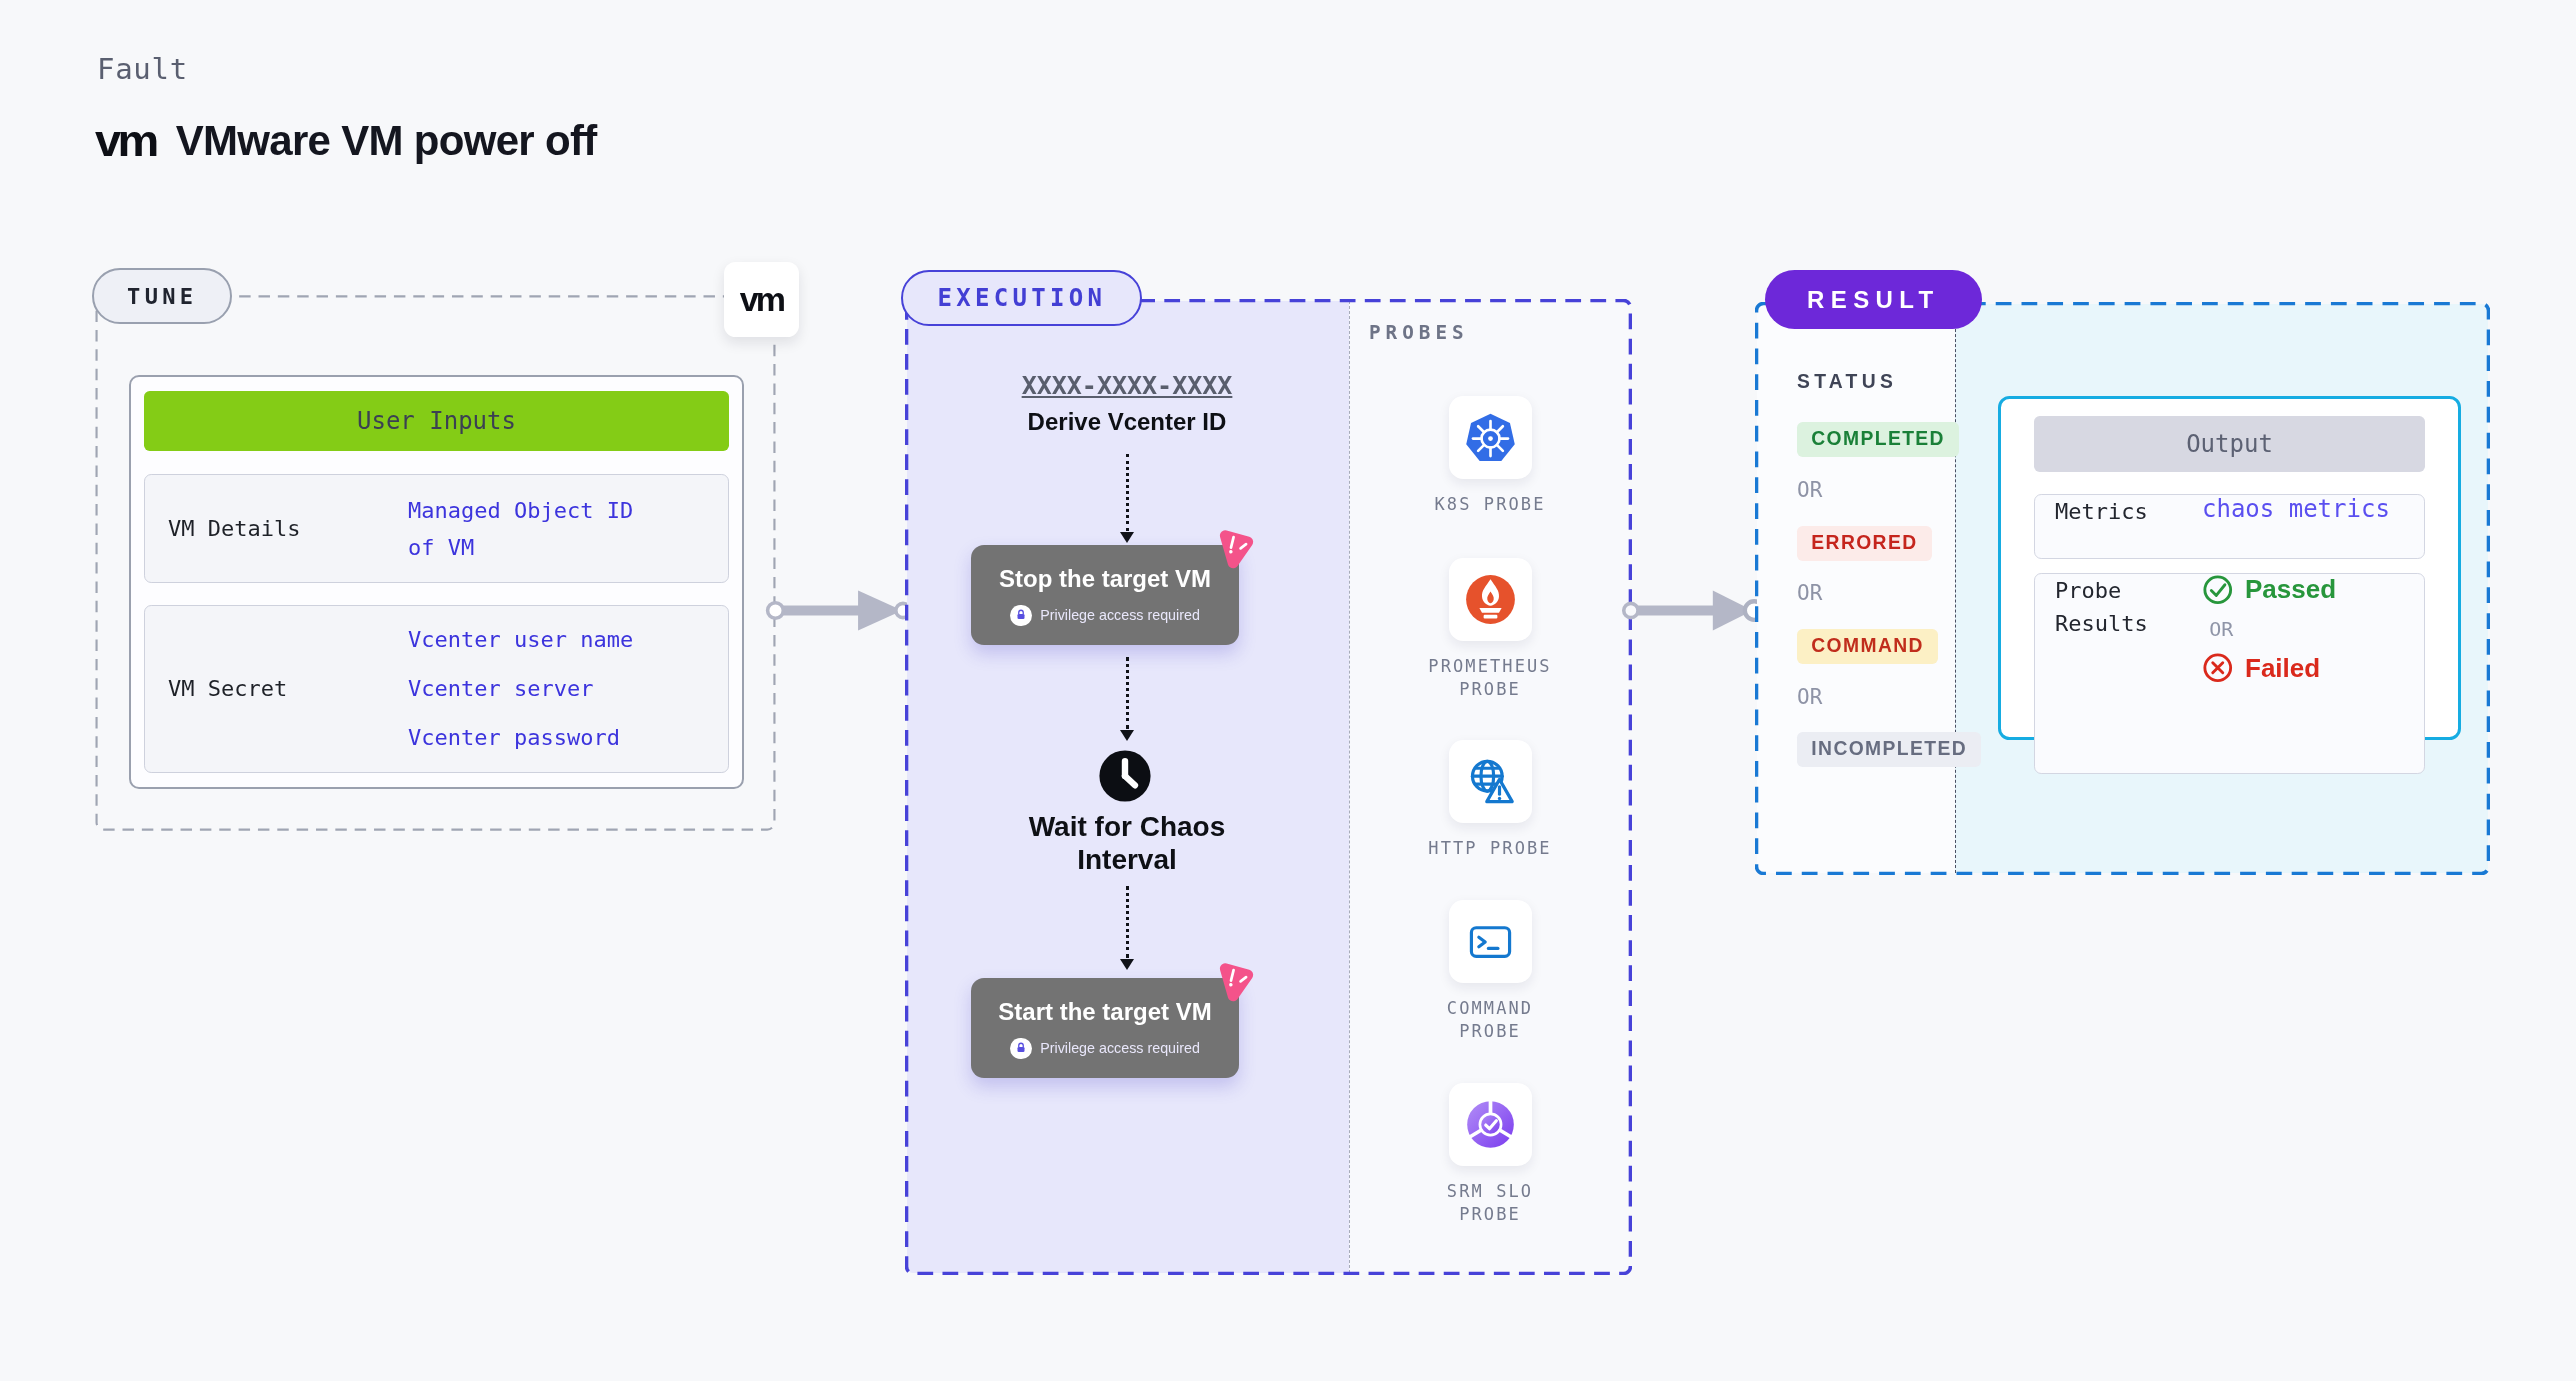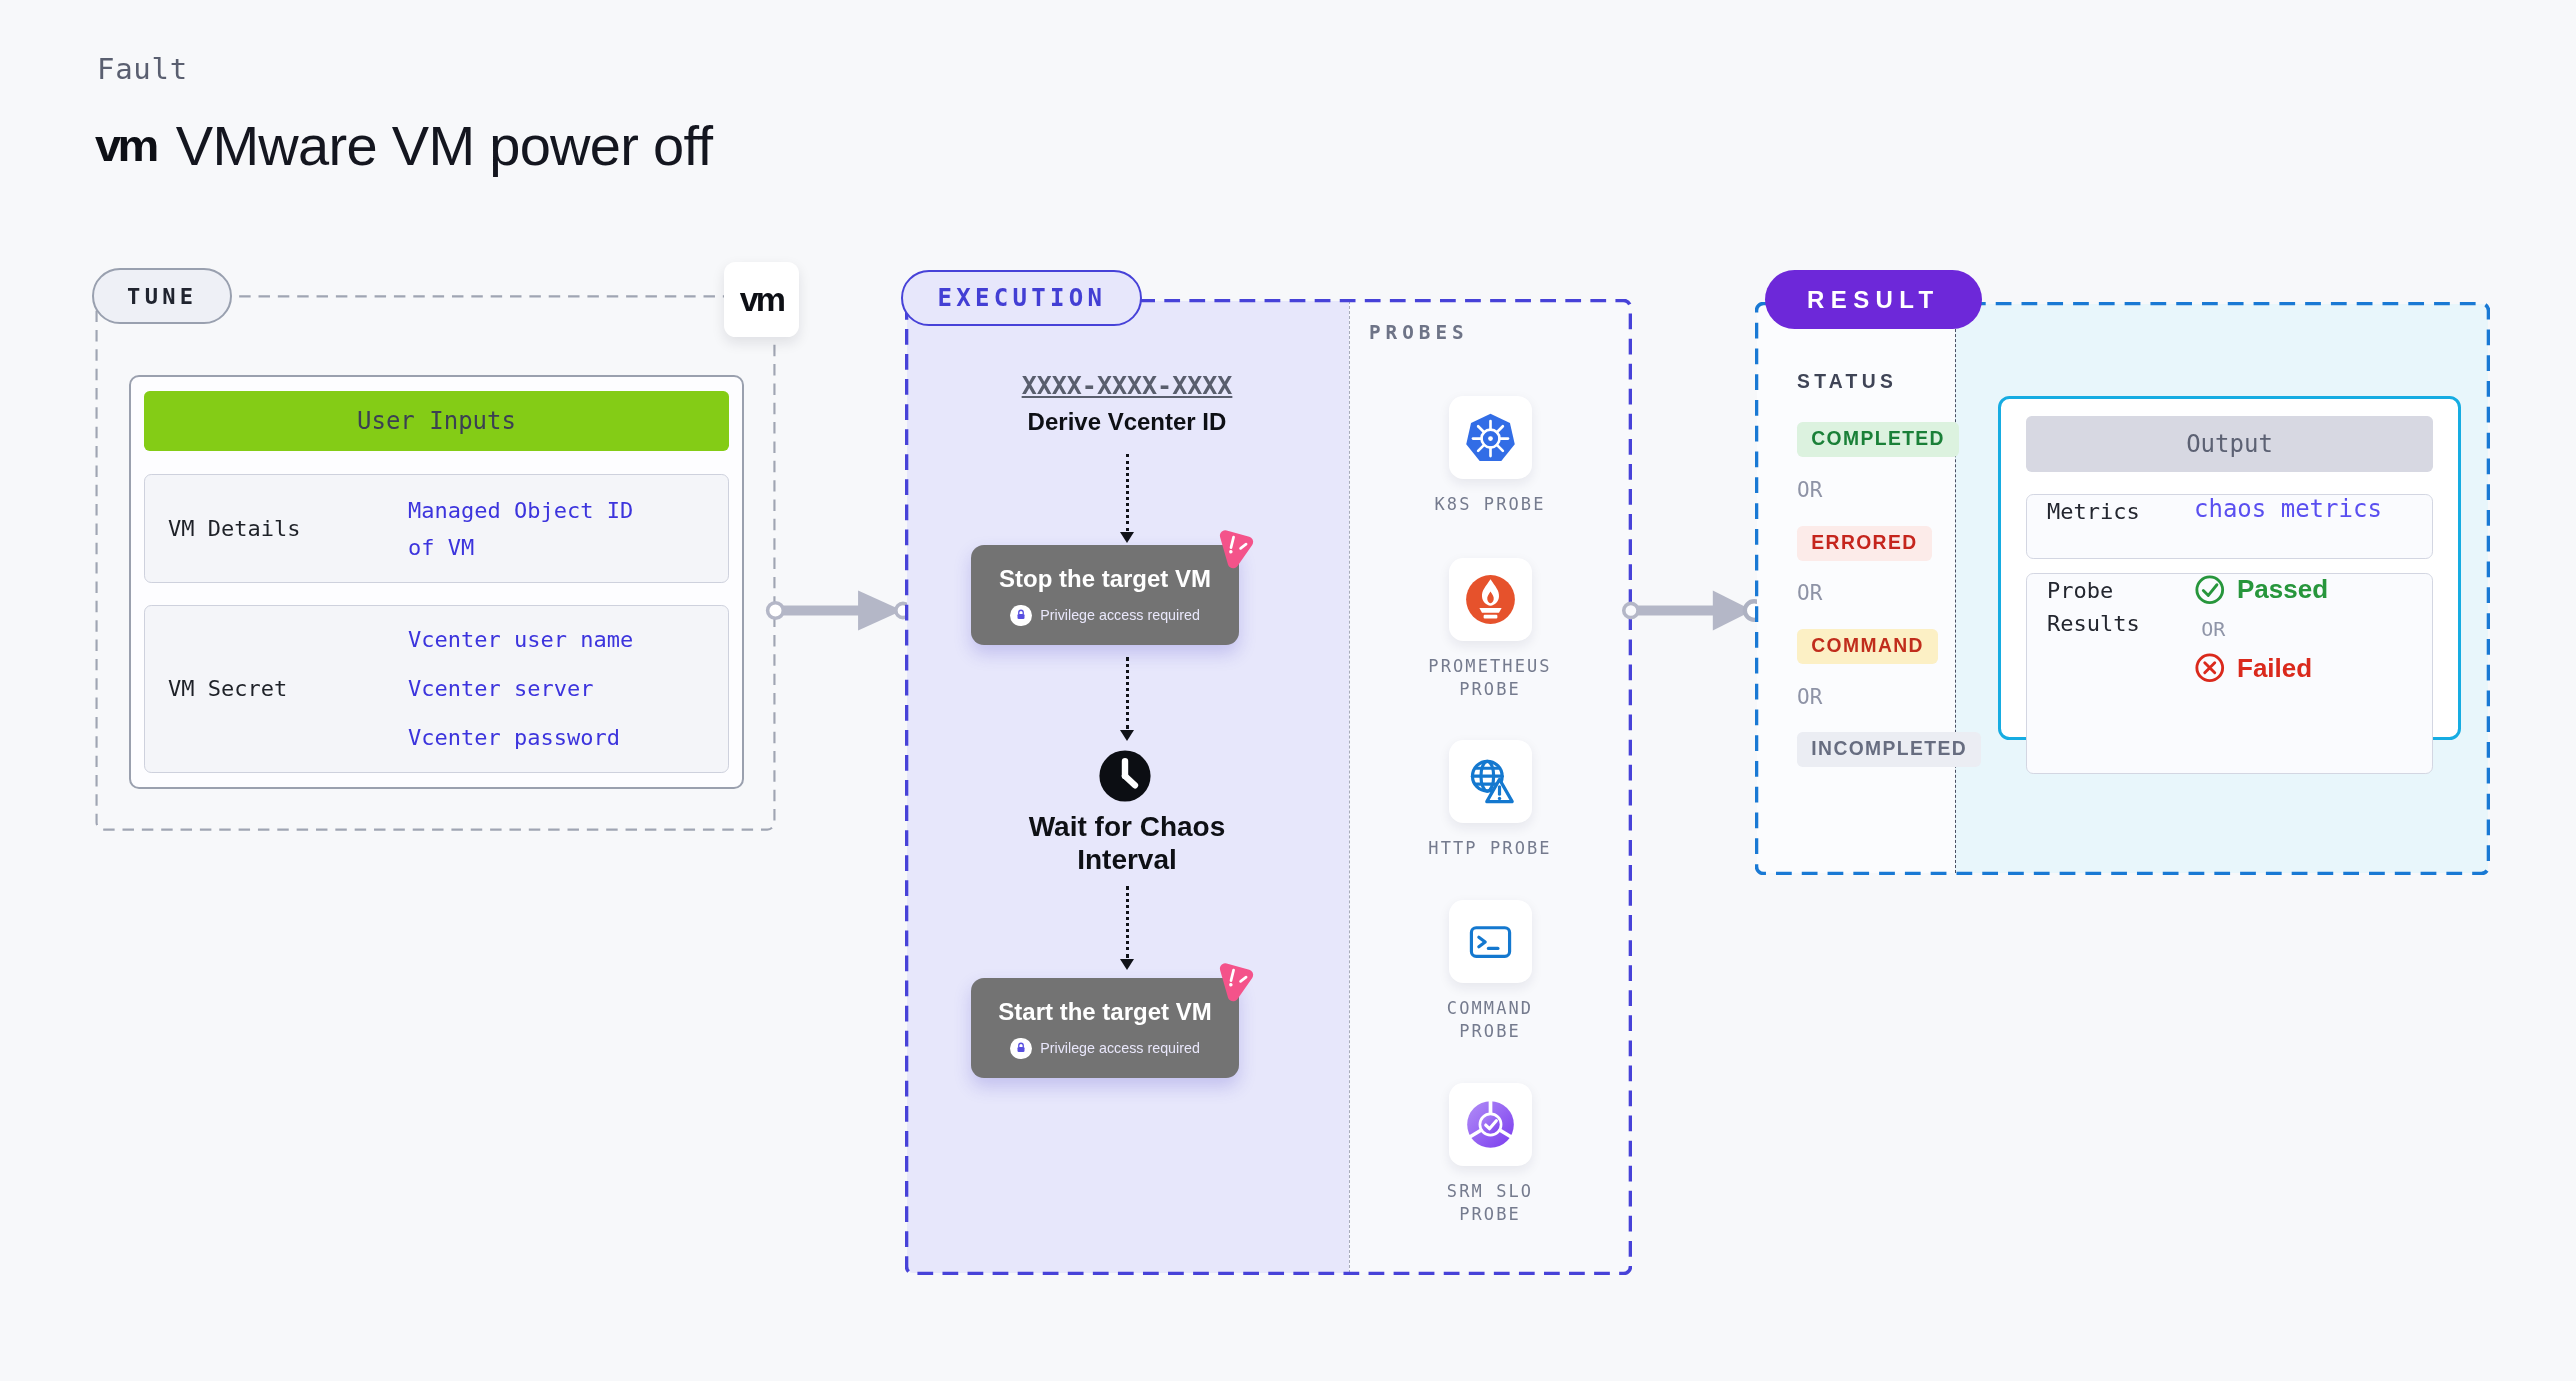--- a/index.html
+++ b/index.html
@@ -5,21 +5,21 @@
   html,body{margin:0;padding:0;background:#f7f8fa;}
   .page{position:relative;width:2576px;height:1381px;background:#f7f8fa;
         font-family:"Liberation Sans",sans-serif;overflow:hidden;color:#14161f;}
   .mono{font-family:"DejaVu Sans Mono",monospace;}
 
   
   .fault{position:absolute;left:97px;top:52px;font-family:"DejaVu Sans Mono",monospace;
          font-size:29px;color:#5a5f70;letter-spacing:0.7px;}
   .brandrow{position:absolute;left:95px;top:113px;display:flex;align-items:center;gap:20px;}
   .vm-logo{font-size:47px;font-weight:800;letter-spacing:-3.6px;color:#0d0f15;transform:scaleY(.94);}
-  .page-title{font-size:56px;font-weight:400;color:#14161f;letter-spacing:-0.7px;}
+  .page-title{font-size:42px;font-weight:700;color:#14161f;letter-spacing:-0.7px;}
 
   
   .box-svg{position:absolute;inset:0;pointer-events:none;}
 
   
   .tune{position:absolute;left:95px;top:295px;width:681px;height:536px;}
   .tune-pill{position:absolute;left:-2.9px;top:-27px;height:52px;padding:0 33px;background:#eef0f6;
              border:2.1px solid #99a0af;border-radius:31.5px;display:flex;align-items:center;
              font-family:"DejaVu Sans Mono",monospace;font-size:22px;font-weight:bold;
              letter-spacing:4.3px;color:#20242f;z-index:2;}
@@ -102,21 +102,21 @@
                 letter-spacing:4.3px;color:#3f4456;}
   .badge{position:absolute;left:42px;padding:6.4px 14.3px;border-radius:5.7px;font-size:19.3px;
          font-weight:700;letter-spacing:1.4px;white-space:nowrap;}
   .b-completed{top:120px;background:#dcf2df;color:#1a8038;}
   .b-errored{top:224px;background:#fcebe9;color:#c5251d;}
   .b-queued{top:327px;background:#fcf0c5;color:#c02d1c;}
   .b-incompleted{top:430px;background:#ebedf3;color:#676d80;}
   .or{position:absolute;left:42px;font-family:"DejaVu Sans Mono",monospace;font-size:21px;color:#8e93a6;}
   .or1{top:176px;} .or2{top:279px;} .or3{top:383px;}
   .output{position:absolute;left:243px;top:94px;width:463px;height:344px;background:#fff;
-          border:3.6px solid #16ace2;border-radius:11.5px;padding:17px 25px;box-sizing:border-box;}
+          border:3.6px solid #16ace2;border-radius:11.5px;padding:17px 33px;box-sizing:border-box;}
   .out-header{height:56px;background:#d7d8e2;border-radius:5.7px;display:flex;align-items:center;
               justify-content:center;font-family:"DejaVu Sans Mono",monospace;font-size:24px;color:#5c6173;}
   .out-row{background:#fafbfe;border:1.4px solid #d3d6e2;border-radius:7.2px;display:flex;align-items:flex-start;}
   .metrics-row{margin-top:21.5px;height:63px;}
   .probe-row{margin-top:14.3px;height:199px;}
   .out-label{flex:0 0 147px;padding-left:20px;font-family:"DejaVu Sans Mono",monospace;
              font-size:22px;color:#23262f;line-height:33px;}
   .out-metrics-value{font-family:"DejaVu Sans Mono",monospace;font-size:24px;color:#5a4ff0;}
   .res-col{display:flex;flex-direction:column;gap:11.5px;}
   .res-line{display:flex;align-items:center;gap:11.5px;font-size:26px;font-weight:700;}

